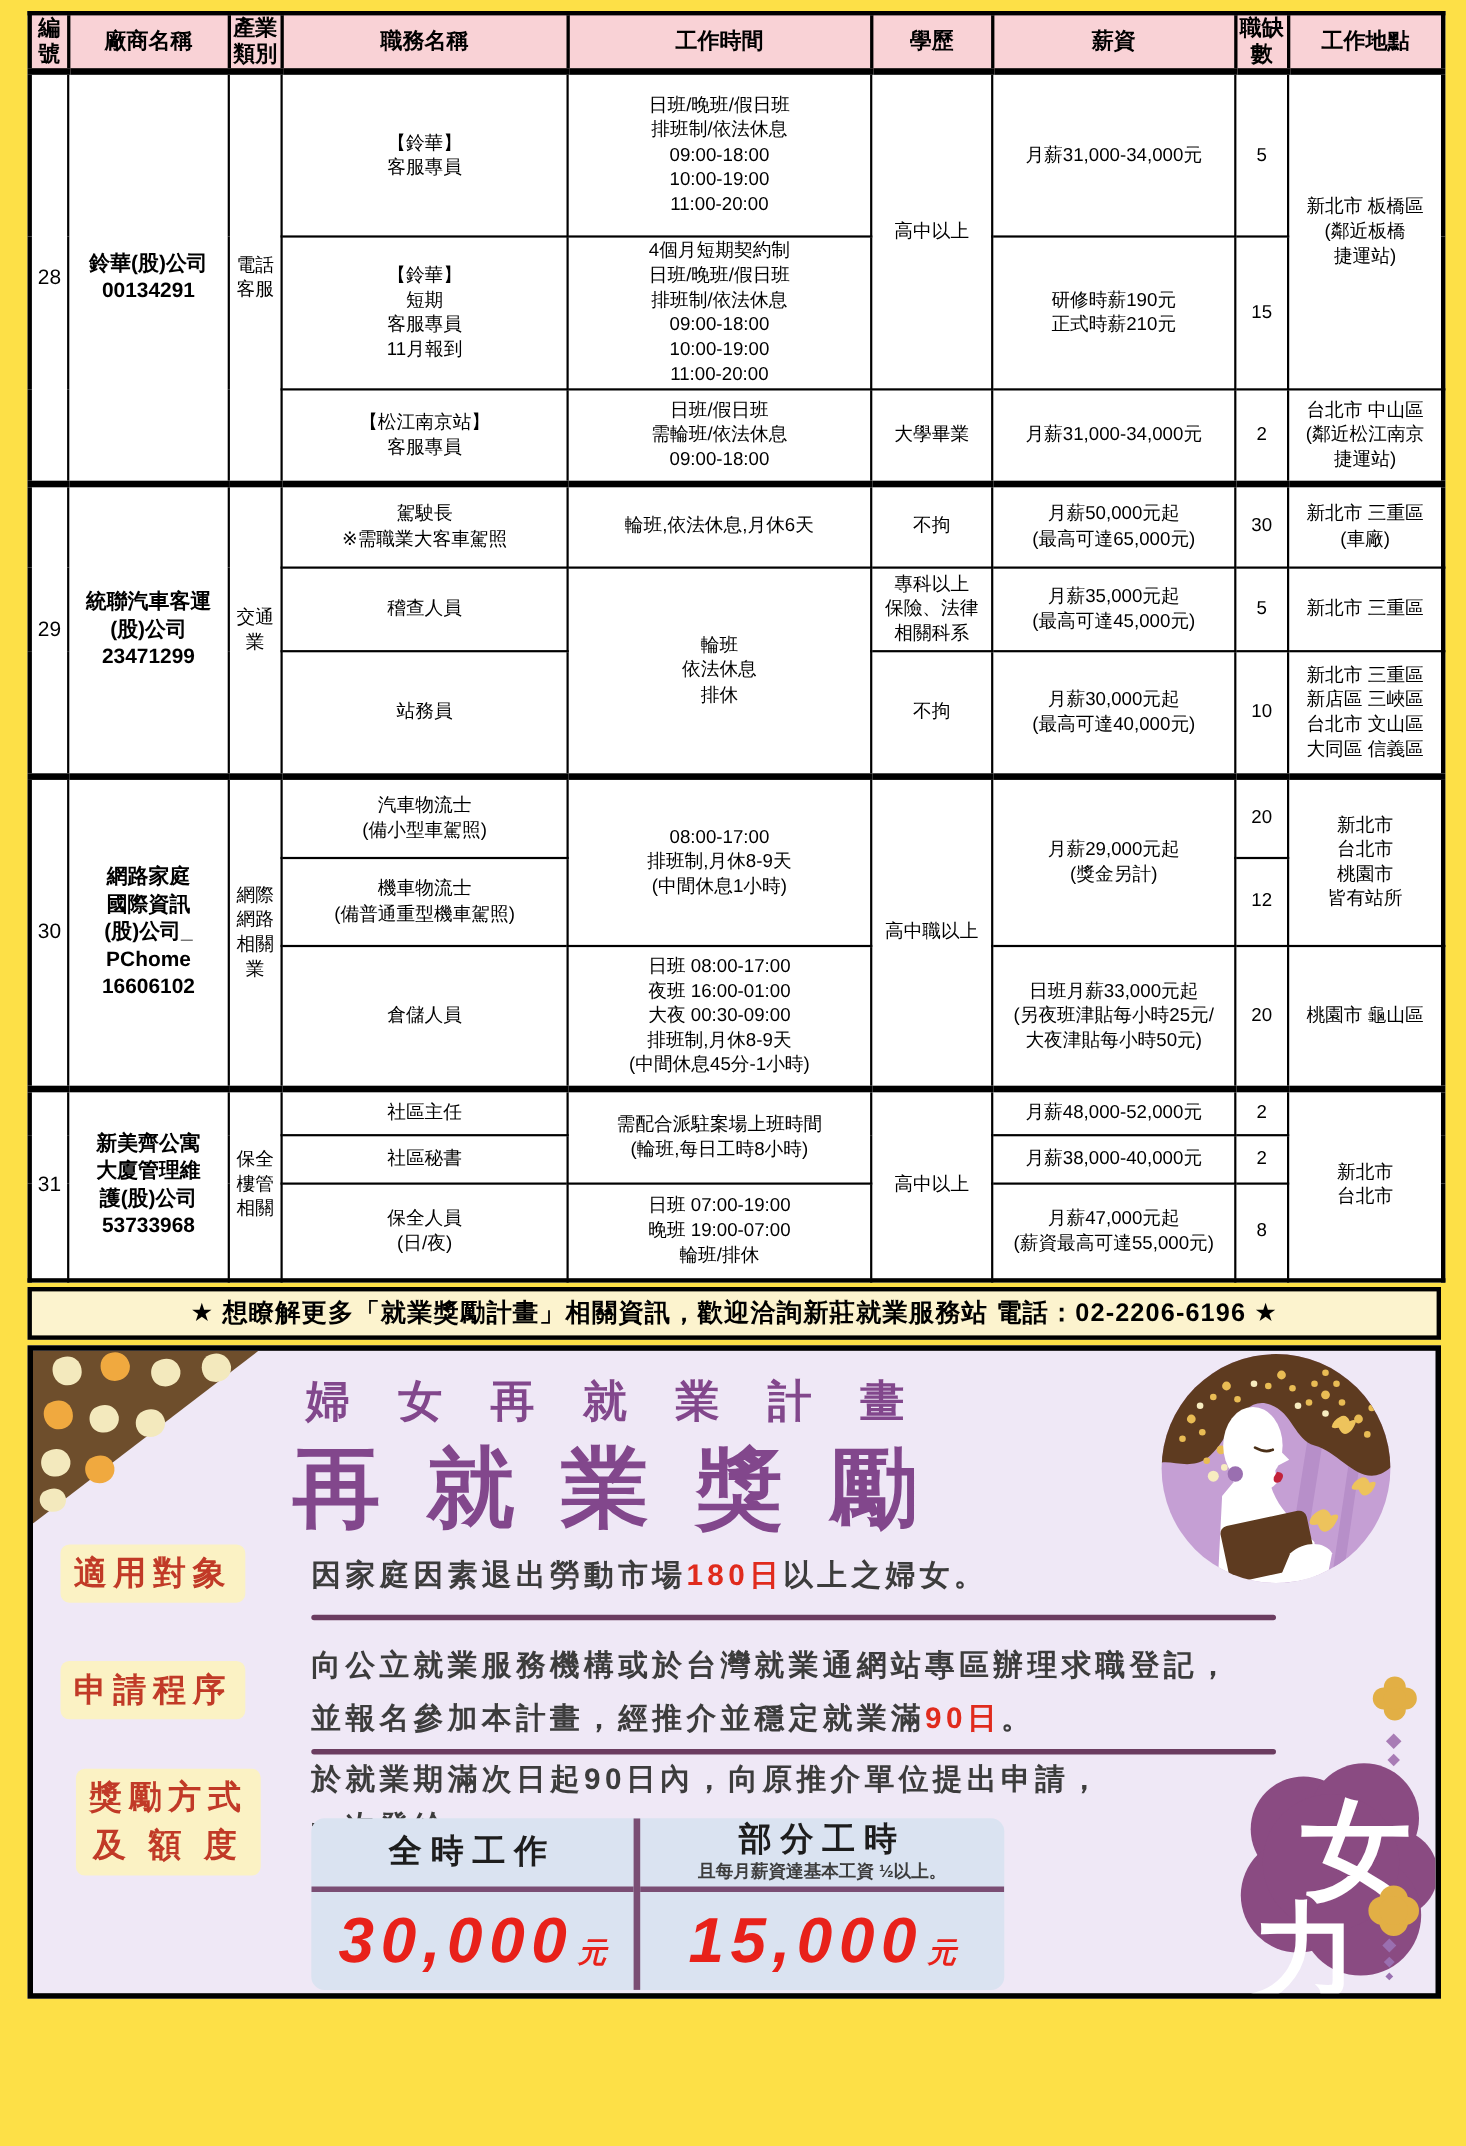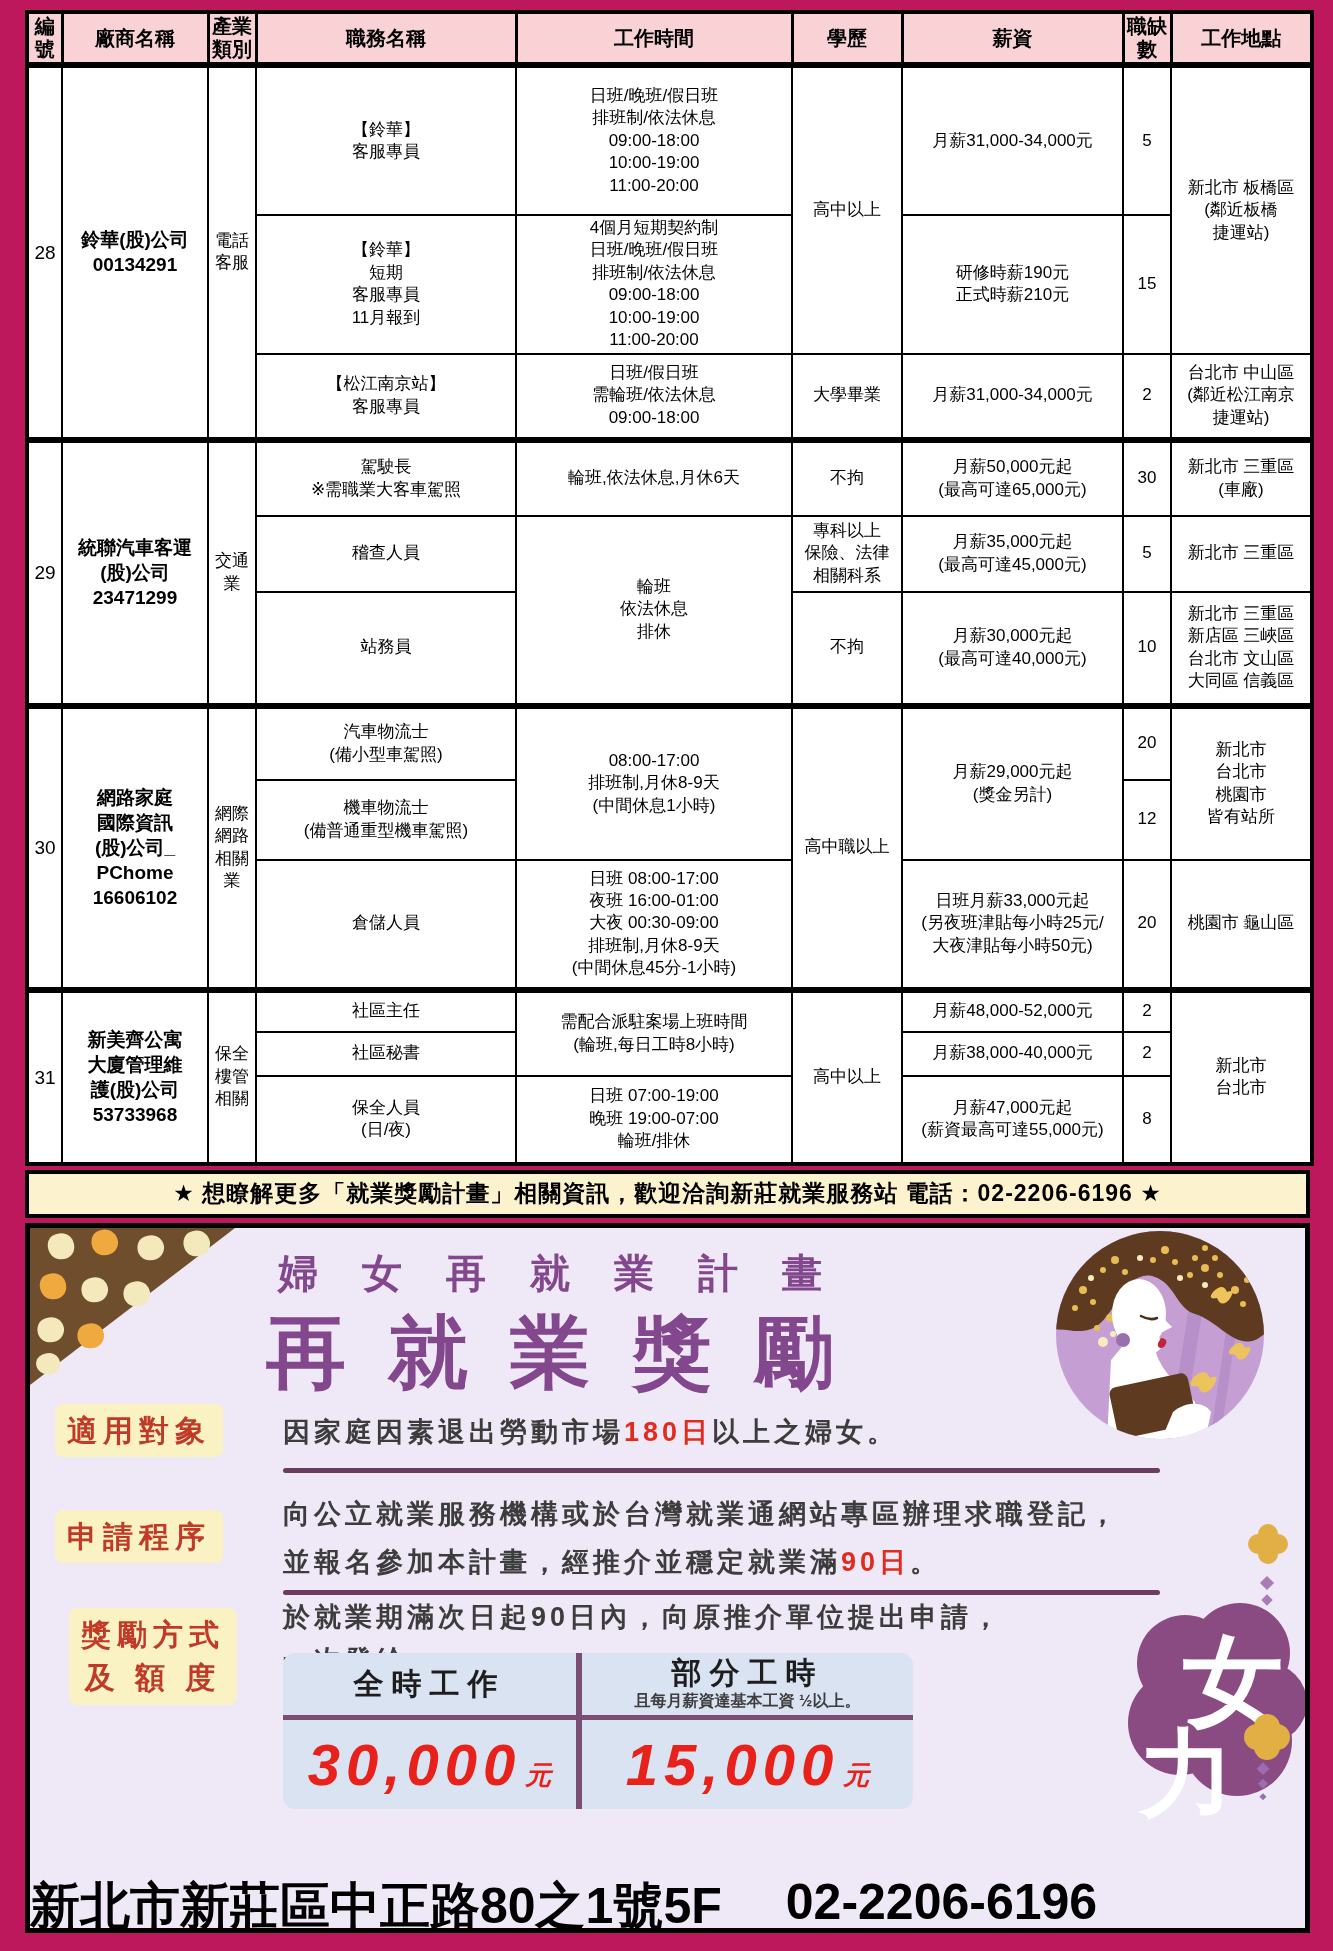--- a/index.html
+++ b/index.html
@@ -1,18 +1,18 @@
 <!DOCTYPE html>
 <html lang="zh-Hant"><head>
 <meta charset="utf-8">
 <style>
   * { margin:0; padding:0; box-sizing:border-box; }
   body { background:#888; }
   .page {
-    width:1333px; height:1951px; background:#be185d; margin:0 auto;
+    width:1333px; height:1951px; background:#fde047; margin:0 auto;
     font-family:"Liberation Sans","DejaVu Sans",sans-serif; position:relative;
     overflow:hidden;
   }
   .content { padding:10px 23px 0 25px; }
 
   
   table.jobs { border-collapse:collapse; table-layout:fixed; width:1285px; border:4px solid #000; background:#fff; }
   .jobs th {
     background:#F9D2D6; border:3px solid #000; border-bottom-width:4px;
     font-size:20px; font-weight:bold; color:#000; padding:1px; line-height:1.15;
@@ -29,21 +29,21 @@
 
   
   .banner {
     margin-top:4px; width:1285px; height:48px; background:#FCF3CE;
     border:4px solid #000; display:flex; align-items:center; justify-content:center;
     font-size:23px; font-weight:bold; color:#000; letter-spacing:1px;
   }
 
   
   .poster {
-    position:relative; margin-top:5px; width:1285px; height:710px;
+    position:relative; margin-top:5px; width:1285px; height:594px;
     background:#EFE8F6; border:5px solid #000; overflow:hidden;
   }
   .poster .abs { position:absolute; }
   .p-title {
     left:0; top:18px; width:1040px; text-align:center;
     font-size:40px; font-weight:bold; color:#82478C; letter-spacing:44px; text-indent:44px;
     white-space:nowrap;
   }
   .p-subtitle {
     left:0; top:72px; width:1040px; text-align:center;

